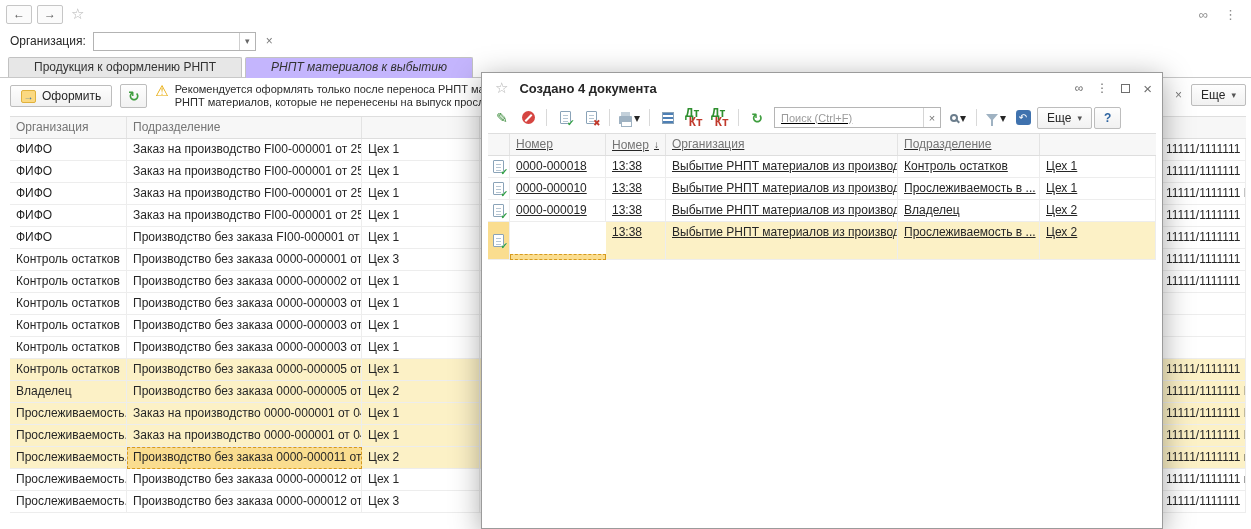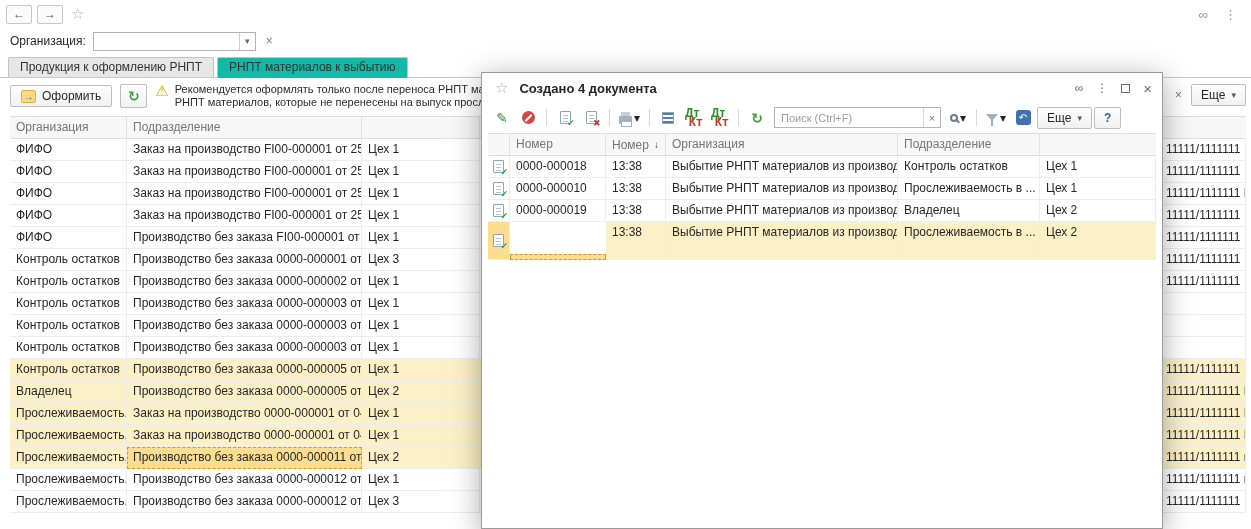--- a/index.html
+++ b/index.html
@@ -19,22 +19,22 @@
 
   
   .orgrow { position:absolute; top:28px; left:0; right:0; height:26px; display:flex; align-items:center; padding-left:10px; gap:7px; }
   .combo { width:163px; height:19px; border:1px solid #b3b3b3; background:#fff; display:flex; align-items:center; }
   .combo input { border:none; outline:none; flex:1; min-width:0; height:100%; padding:0 4px; font-size:12px; }
   .combo .dd-cell { width:16px; height:100%; border-left:1px solid #cfcfcf; display:flex; align-items:center; justify-content:center; color:#666; font-size:9px; }
   .mini-x { color:#7a7a7a; font-size:12px; padding:0 3px; }
 
   
   .tabs { position:absolute; top:55px; left:0; right:0; height:23px; display:flex; align-items:flex-end; padding-left:8px; gap:3px; border-bottom:1px solid #c8c8c8; background:#fff; }
-  .tab { height:20px; padding:2px 11px 3px; border:1px solid #c2c2c2; border-bottom:none; border-radius:2px 2px 0 0; background:#e7e7e7; color:#333; white-space:nowrap; }
-  .tab.active { background:#14b8a6; margin-bottom:-1px; height:21px; }
+  .tab { height:20px; padding:2px 25px 3px; border:1px solid #c2c2c2; border-bottom:none; border-radius:2px 2px 0 0; background:#e7e7e7; color:#333; white-space:nowrap; }
+  .tab.active { background:#c4b5fd; margin-bottom:-1px; height:21px;font-style:italic; }
 
   
   .main-toolbar { position:absolute; top:80px; left:10px; height:32px; display:flex; align-items:center; gap:8px; }
   .btn { border:1px solid #bdbdbd; border-radius:2px; background:linear-gradient(#fefefe,#f1f1f1); padding:3px 10px; display:inline-flex; align-items:center; gap:6px; white-space:nowrap; }
   .reg-ic { width:15px; height:13px; background:#fbd981; border:1px solid #e0b13c; border-radius:2px; display:flex; align-items:center; justify-content:center; font-size:10px; color:#2d6da8; font-weight:bold; }
   .iconbtn { width:27px; height:24px; border:1px solid #bdbdbd; border-radius:2px; background:linear-gradient(#fefefe,#f1f1f1); display:inline-flex; align-items:center; justify-content:center; }
   .g-refresh { color:#3f9e3f; font-size:14px; font-weight:bold; }
   .warn-wrap { display:flex; align-items:flex-start; gap:6px; width:700px; overflow:hidden; }
   .g-warn { color:#e7a800; font-size:15px; line-height:15px; }
   .warn-text { font-size:11px; line-height:13px; color:#2b2b2b; white-space:nowrap; }
@@ -72,33 +72,33 @@
   .doc-ic.post::after, .drow .doc-ic::after { content:"✔"; position:absolute; right:-5px; bottom:-5px; font-size:9px; font-weight:bold; color:#2f9e44; text-shadow:0 0 1px #fff; }
   .doc-ic.unpost::after { content:"✖"; position:absolute; right:-5px; bottom:-5px; font-size:9px; font-weight:bold; color:#c0392b; text-shadow:0 0 1px #fff; }
   .print-ic { width:13px; height:8px; background:#9fb2c2; border-radius:1px 1px 0 0; position:relative; display:inline-block; margin-top:4px; }
   .print-ic::before { content:""; position:absolute; top:-4px; left:2px; width:9px; height:4px; background:#c3d0da; }
   .print-ic::after { content:""; position:absolute; bottom:-3px; left:2px; width:9px; height:4px; background:#fff; border:1px solid #9fb2c2; }
   .report-ic { width:12px; height:12px; display:inline-block; background-image:repeating-linear-gradient(to bottom,#4d7fb5 0 2px,#fff 2px 4px); border:1px solid #8aa3b8; }
   .dtkt { flex-direction:column; line-height:8px; font-size:12px; font-weight:bold; }
   .dt { color:#2f8f2f; align-self:flex-start; }
   .kt { color:#c0392b; align-self:flex-end;font-family:Liberation Mono, monospace; }
   .search-wrap { display:inline-flex; align-items:center; margin:0 3px; border:1px solid #b5b5b5; height:21px; }
-  .search-wrap input { border:none; outline:none; width:148px; height:100%; padding:0 6px; font-size:11px; }
+  .search-wrap input { border:none; outline:none; width:148px; height:100%; padding:0 6px; font-size:11px;text-decoration:underline; }
   .search-wrap input::placeholder { color:#9b9b9b; }
   .search-clear { width:17px; height:100%; border-left:1px solid #d5d5d5; color:#777; font-size:11px; display:flex; align-items:center; justify-content:center; }
   .mag-ic { width:8px; height:8px; border:2px solid #6b7d8c; border-radius:50%; position:relative; display:inline-block; }
   .mag-ic::after { content:""; position:absolute; width:5px; height:2px; background:#6b7d8c; transform:rotate(45deg); right:-4px; bottom:-2px; }
   .fun-ic { width:0; height:0; border-left:6px solid transparent; border-right:6px solid transparent; border-top:7px solid #9fb2c2; position:relative; display:inline-block; }
   .fun-ic::after { content:""; position:absolute; left:-1px; top:-2px; width:2px; height:7px; background:#9fb2c2; }
   .blue-ic { width:15px; height:15px; border-radius:3px; background:#3f72ae; color:#fff; font-size:10px; display:inline-flex; align-items:center; justify-content:center; }
   .btn.small { padding:2px 9px; height:22px; }
   .help-q { color:#2e64a0; font-weight:bold; }
 
   
-  .dlg-table { margin:1px 6px 0; }
+  .dlg-table { margin:1px 6px 0;text-decoration:underline; }
   .dhead-row, .drow { display:grid; grid-template-columns:22px 96px 60px 232px 142px 1fr; }
   .dhead-row { background:#f7f7f7; border-top:1px solid #dedede; border-bottom:1px solid #dedede; }
   .dth { color:#757575; padding:3px 6px; height:21px; border-right:1px solid #e3e3e3; white-space:nowrap; overflow:hidden; }
   .dth.date { display:flex; align-items:center; justify-content:space-between; }
   .sort-ic { font-size:10px; color:#444; }
   .drow { height:22px; }
   .dc { padding:3px 6px; border-right:1px solid #ededed; border-bottom:1px solid #ededed; white-space:nowrap; overflow:hidden; }
   .dc-icon { display:flex; align-items:center; justify-content:center; padding:0; }
   .drow.sel .dc { background:#fcf1c6; }
   .drow.sel .dc-icon { background:#fadd8f; }

